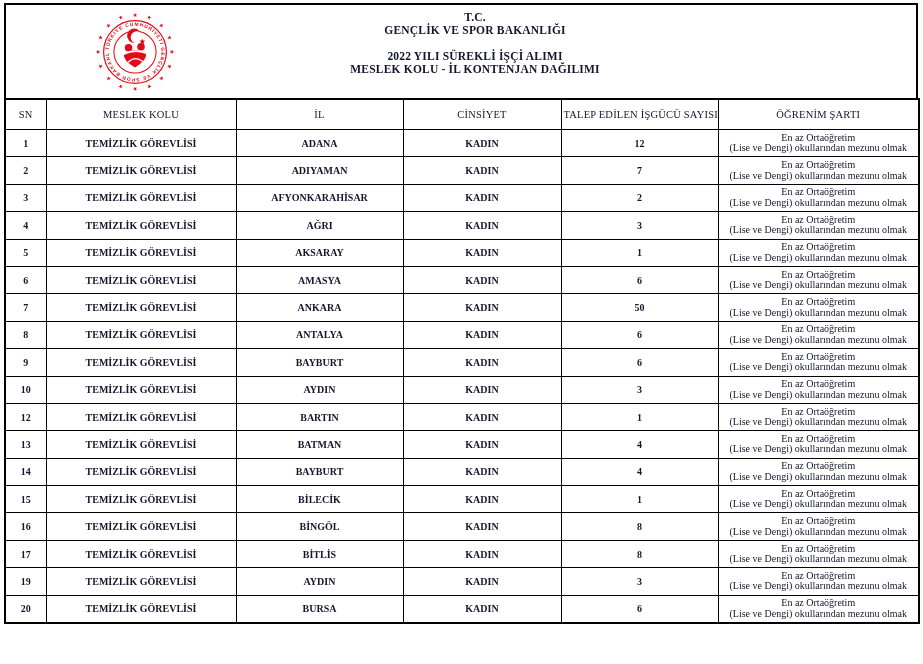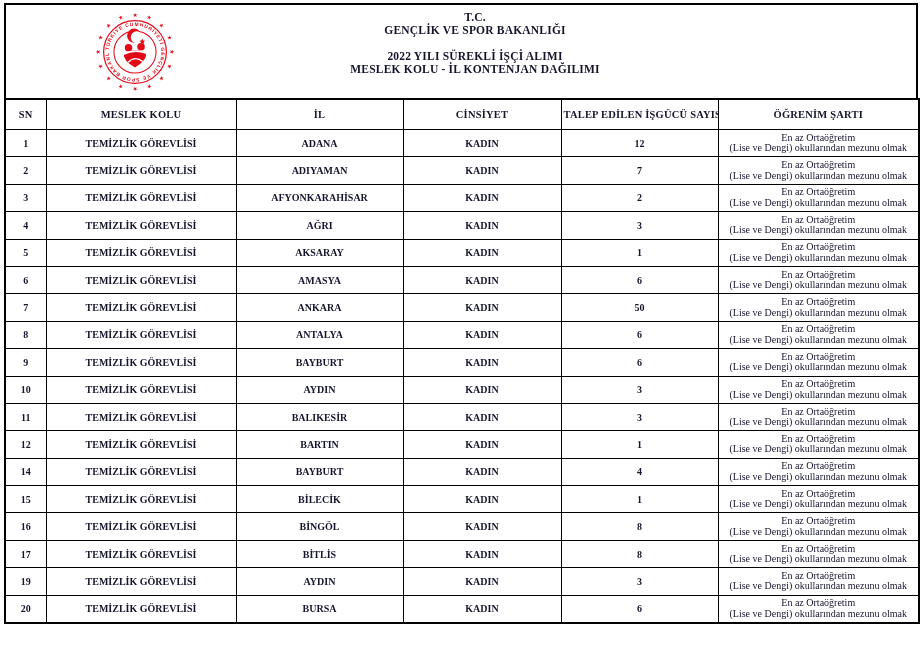--- a/index.html
+++ b/index.html
@@ -50,21 +50,21 @@
     border:1px solid var(--line);
     text-align:center;
     vertical-align:middle;
     padding:0 2px;
     overflow:hidden;
     white-space:nowrap;
   }
   table.quota thead th{
     height:29px;
     font-size:10.5px;
-    font-weight:bold;
+    font-weight:normal;
     letter-spacing:.2px;
   }
   table.quota tbody td{
     height:24.4px;
     font-size:10px;
     font-weight:bold;
   }
   table.quota td.edu{
     font-weight:normal;
     font-size:10px;
@@ -260,36 +260,36 @@
     <td>TEMİZLİK GÖREVLİSİ</td>
     <td>AYDIN</td>
     <td>KADIN</td>
     <td>3</td>
     <td class="edu">
       <div>En az Ortaöğretim</div>
       <div>(Lise ve Dengi) okullarından mezunu olmak</div>
     </td>
   </tr>
           <tr>
-    <td>11</td>
-    <td>TEMİZLİK GÖREVLİSİ</td>
-    <td>BALIKESİR</td>
-    <td>KADIN</td>
-    <td>3</td>
-    <td class="edu">
-      <div>En az Ortaöğretim</div>
-      <div>(Lise ve Dengi) okullarından mezunu olmak</div>
-    </td>
-  </tr>
-          <tr>
     <td>12</td>
     <td>TEMİZLİK GÖREVLİSİ</td>
     <td>BARTIN</td>
     <td>KADIN</td>
     <td>1</td>
+    <td class="edu">
+      <div>En az Ortaöğretim</div>
+      <div>(Lise ve Dengi) okullarından mezunu olmak</div>
+    </td>
+  </tr>
+          <tr>
+    <td>13</td>
+    <td>TEMİZLİK GÖREVLİSİ</td>
+    <td>BATMAN</td>
+    <td>KADIN</td>
+    <td>4</td>
     <td class="edu">
       <div>En az Ortaöğretim</div>
       <div>(Lise ve Dengi) okullarından mezunu olmak</div>
     </td>
   </tr>
           <tr>
     <td>14</td>
     <td>TEMİZLİK GÖREVLİSİ</td>
     <td>BAYBURT</td>
     <td>KADIN</td>

